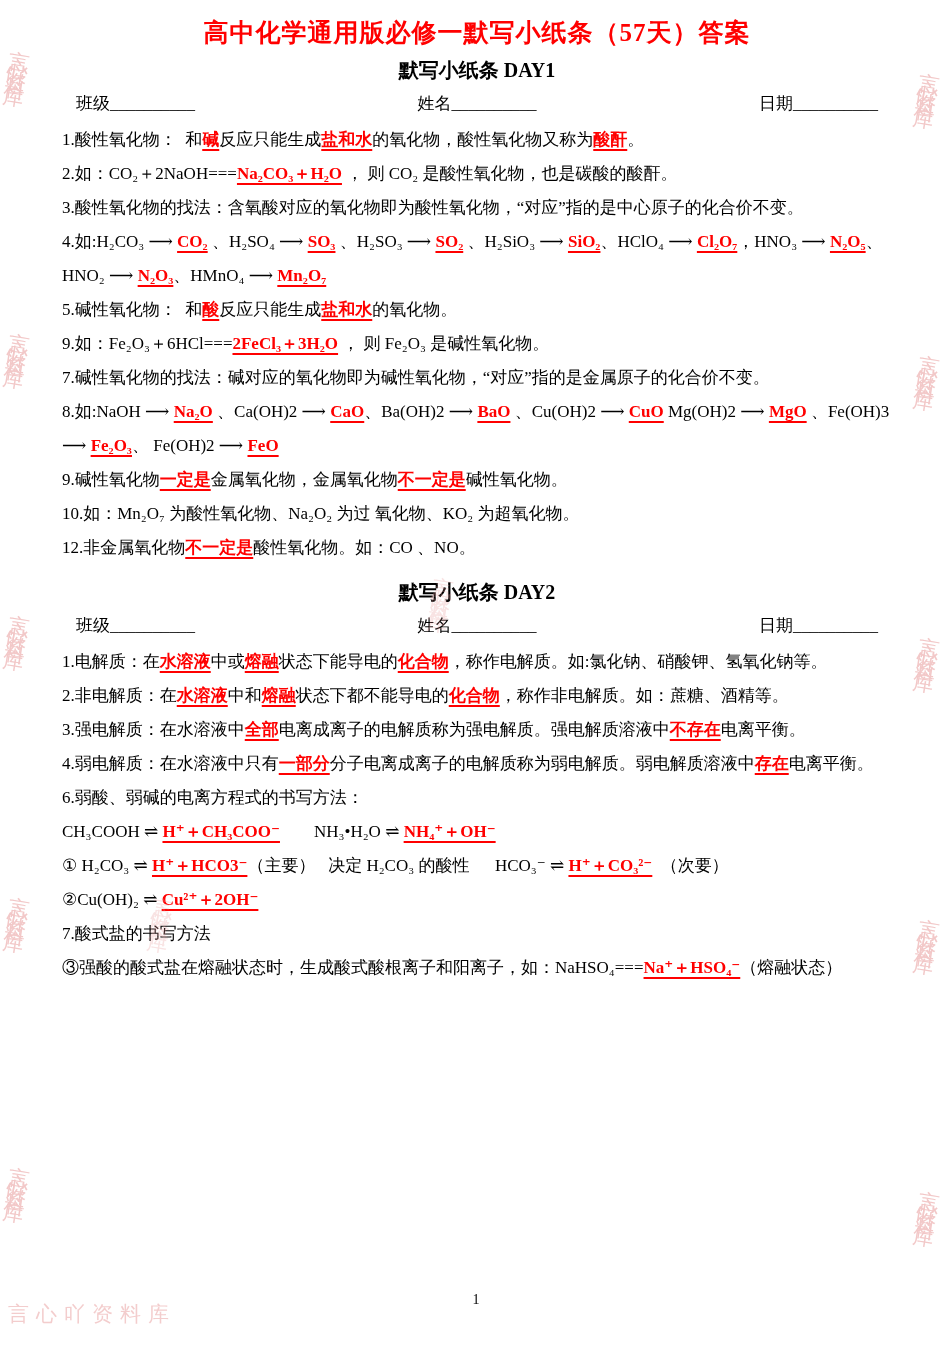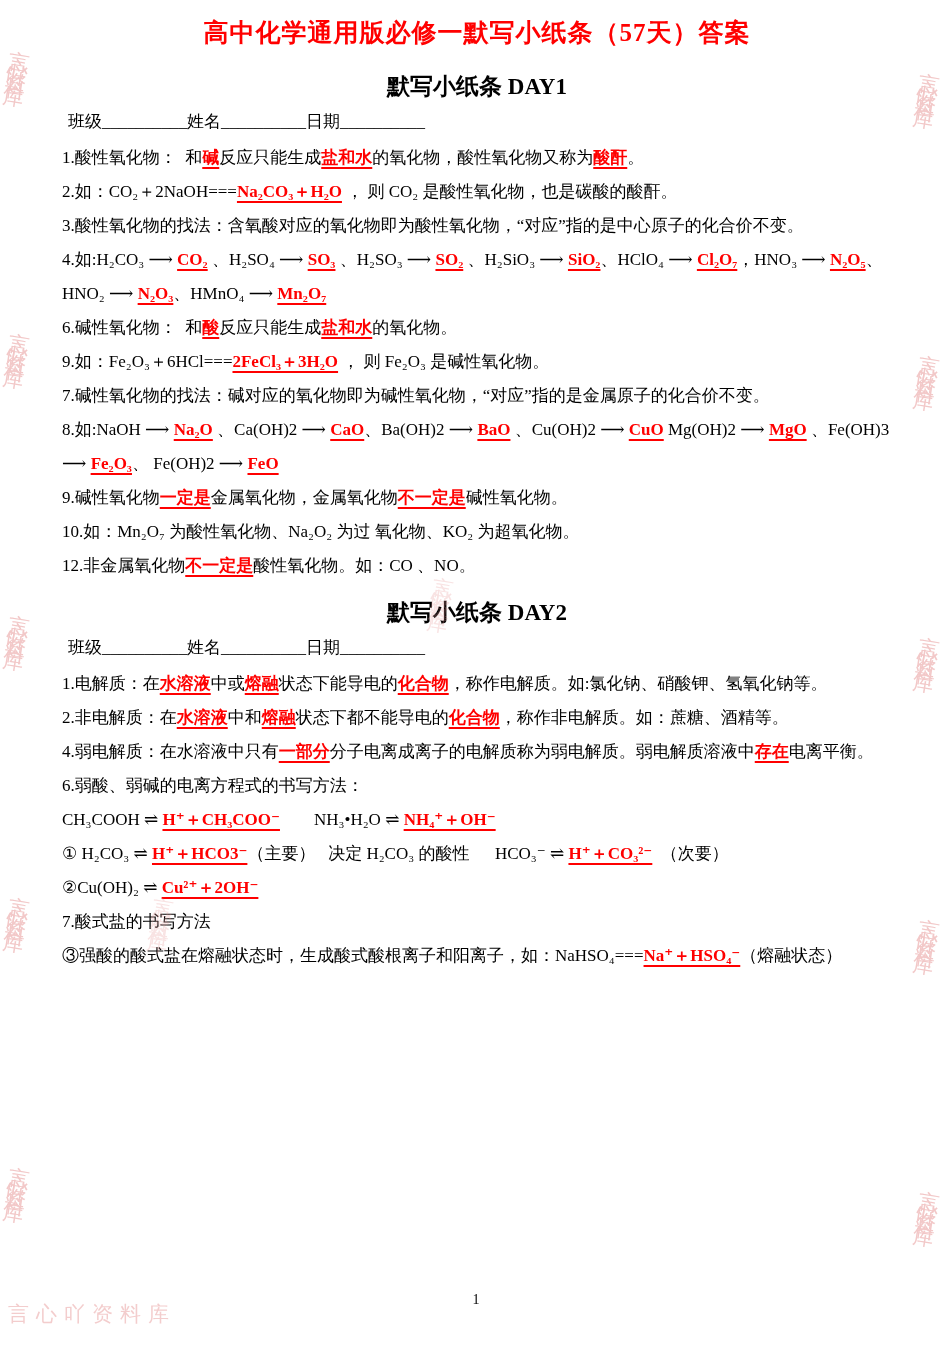--- a/index.html
+++ b/index.html
@@ -8,30 +8,30 @@
   body {
     width:952px; height:1347px;
     position:relative; overflow:hidden;
     font-family:"Liberation Serif","DejaVu Serif",serif;
     color:#000;
   }
   .page { position:relative; z-index:1; padding:16px 60px 0 62px; }
   .doc-title {
     color:#ff0000; text-align:center;
     font-size:25px; font-weight:bold;
-    letter-spacing:1px; margin-bottom:22px;
+    letter-spacing:1px; margin-bottom:8px;
   }
   .section-heading {
-    text-align:center; font-size:23px; font-weight:bold;
+    text-align:center; font-size:20px; font-weight:bold;
     color:#000; margin:14px 0 8px;
   }
   .section-heading.first { margin-top:2px; }
   .fields-row {
-    display:flex; justify-content:flex-start;
-    font-size:17px; margin:2px 4px 8px; padding:0 2px;
+    display:flex; justify-content:space-between;
+    font-size:17px; margin:2px 12px 8px; padding:0 2px;
   }
   .field { white-space:pre; }
   .line {
     font-size:17px; line-height:34px;
     white-space:pre-wrap; word-break:break-word;
   }
   .seg-text { color:#000; }
   .seg-answer {
     color:#ff0000; font-weight:bold;
     text-decoration:underline;
@@ -67,35 +67,36 @@
       <h2 class="section-heading first">默写小纸条 DAY1</h2>
       <div class="fields-row">
         <span class="field">班级__________</span>
         <span class="field">姓名__________</span>
         <span class="field">日期__________</span>
       </div>
       <p class="line"><span class="seg-text">1.酸性氧化物：  和</span><span class="seg-answer">碱</span><span class="seg-text">反应只能生成</span><span class="seg-answer">盐和水</span><span class="seg-text">的氧化物，酸性氧化物又称为</span><span class="seg-answer">酸酐</span><span class="seg-text">。</span></p>
       <p class="line"><span class="seg-text">2.如：CO₂＋2NaOH===</span><span class="seg-answer">Na₂CO₃＋H₂O</span><span class="seg-text"> ， 则 CO₂ 是酸性氧化物，也是碳酸的酸酐。</span></p>
       <p class="line"><span class="seg-text">3.酸性氧化物的找法：含氧酸对应的氧化物即为酸性氧化物，“对应”指的是中心原子的化合价不变。</span></p>
       <p class="line"><span class="seg-text">4.如:H₂CO₃ ⟶ </span><span class="seg-answer">CO₂</span><span class="seg-text"> 、H₂SO₄ ⟶ </span><span class="seg-answer">SO₃</span><span class="seg-text"> 、H₂SO₃ ⟶ </span><span class="seg-answer">SO₂</span><span class="seg-text"> 、H₂SiO₃ ⟶ </span><span class="seg-answer">SiO₂</span><span class="seg-text">、HClO₄ ⟶ </span><span class="seg-answer">Cl₂O₇</span><span class="seg-text">，HNO₃ ⟶ </span><span class="seg-answer">N₂O₅</span><span class="seg-text">、HNO₂ ⟶ </span><span class="seg-answer">N₂O₃</span><span class="seg-text">、HMnO₄ ⟶ </span><span class="seg-answer">Mn₂O₇</span></p>
-      <p class="line"><span class="seg-text">6.碱性氧化物：  和</span><span class="seg-answer">酸</span><span class="seg-text">反应只能生成</span><span class="seg-answer">盐和水</span><span class="seg-text">的氧化物。</span></p>
+      <p class="line"><span class="seg-text">5.碱性氧化物：  和</span><span class="seg-answer">酸</span><span class="seg-text">反应只能生成</span><span class="seg-answer">盐和水</span><span class="seg-text">的氧化物。</span></p>
       <p class="line"><span class="seg-text">9.如：Fe₂O₃＋6HCl===</span><span class="seg-answer">2FeCl₃＋3H₂O</span><span class="seg-text"> ， 则 Fe₂O₃ 是碱性氧化物。</span></p>
       <p class="line"><span class="seg-text">7.碱性氧化物的找法：碱对应的氧化物即为碱性氧化物，“对应”指的是金属原子的化合价不变。</span></p>
       <p class="line"><span class="seg-text">8.如:NaOH ⟶ </span><span class="seg-answer">Na₂O</span><span class="seg-text"> 、Ca(OH)2 ⟶ </span><span class="seg-answer">CaO</span><span class="seg-text">、Ba(OH)2 ⟶ </span><span class="seg-answer">BaO</span><span class="seg-text"> 、Cu(OH)2 ⟶ </span><span class="seg-answer">CuO</span><span class="seg-text"> Mg(OH)2 ⟶ </span><span class="seg-answer">MgO</span><span class="seg-text"> 、Fe(OH)3 ⟶ </span><span class="seg-answer">Fe₂O₃</span><span class="seg-text">、 Fe(OH)2 ⟶ </span><span class="seg-answer">FeO</span></p>
       <p class="line"><span class="seg-text">9.碱性氧化物</span><span class="seg-answer">一定是</span><span class="seg-text">金属氧化物，金属氧化物</span><span class="seg-answer">不一定是</span><span class="seg-text">碱性氧化物。</span></p>
       <p class="line"><span class="seg-text">10.如：Mn₂O₇ 为酸性氧化物、Na₂O₂ 为过 氧化物、KO₂ 为超氧化物。</span></p>
       <p class="line"><span class="seg-text">12.非金属氧化物</span><span class="seg-answer">不一定是</span><span class="seg-text">酸性氧化物。如：CO 、NO。</span></p>
       <h2 class="section-heading">默写小纸条 DAY2</h2>
       <div class="fields-row">
         <span class="field">班级__________</span>
         <span class="field">姓名__________</span>
         <span class="field">日期__________</span>
       </div>
       <p class="line"><span class="seg-text">1.电解质：在</span><span class="seg-answer">水溶液</span><span class="seg-text">中或</span><span class="seg-answer">熔融</span><span class="seg-text">状态下能导电的</span><span class="seg-answer">化合物</span><span class="seg-text">，称作电解质。如:氯化钠、硝酸钾、氢氧化钠等。</span></p>
       <p class="line"><span class="seg-text">2.非电解质：在</span><span class="seg-answer">水溶液</span><span class="seg-text">中和</span><span class="seg-answer">熔融</span><span class="seg-text">状态下都不能导电的</span><span class="seg-answer">化合物</span><span class="seg-text">，称作非电解质。如：蔗糖、酒精等。</span></p>
+      <p class="line"><span class="seg-text">3.强电解质：在水溶液中</span><span class="seg-answer">全部</span><span class="seg-text">电离成离子的电解质称为强电解质。强电解质溶液中</span><span class="seg-answer">不存在</span><span class="seg-text">电离平衡。</span></p>
       <p class="line"><span class="seg-text">4.弱电解质：在水溶液中只有</span><span class="seg-answer">一部分</span><span class="seg-text">分子电离成离子的电解质称为弱电解质。弱电解质溶液中</span><span class="seg-answer">存在</span><span class="seg-text">电离平衡。</span></p>
       <p class="line"><span class="seg-text">6.弱酸、弱碱的电离方程式的书写方法：</span></p>
       <p class="line"><span class="seg-text">CH₃COOH ⇌ </span><span class="seg-answer">H⁺＋CH₃COO⁻</span><span class="seg-text">        NH₃•H₂O ⇌ </span><span class="seg-answer">NH₄⁺＋OH⁻</span></p>
       <p class="line"><span class="seg-text">① H₂CO₃ ⇌ </span><span class="seg-answer">H⁺＋HCO3⁻</span><span class="seg-text">（主要）   决定 H₂CO₃ 的酸性      HCO₃⁻ ⇌ </span><span class="seg-answer">H⁺＋CO₃²⁻</span><span class="seg-text">  （次要）</span></p>
       <p class="line"><span class="seg-text">②Cu(OH)₂ ⇌ </span><span class="seg-answer">Cu²⁺＋2OH⁻</span></p>
       <p class="line"><span class="seg-text">7.酸式盐的书写方法</span></p>
       <p class="line"><span class="seg-text">③强酸的酸式盐在熔融状态时，生成酸式酸根离子和阳离子，如：NaHSO₄===</span><span class="seg-answer">Na⁺＋HSO₄⁻</span><span class="seg-text">（熔融状态）</span></p>
     </main>
 </div>
 

